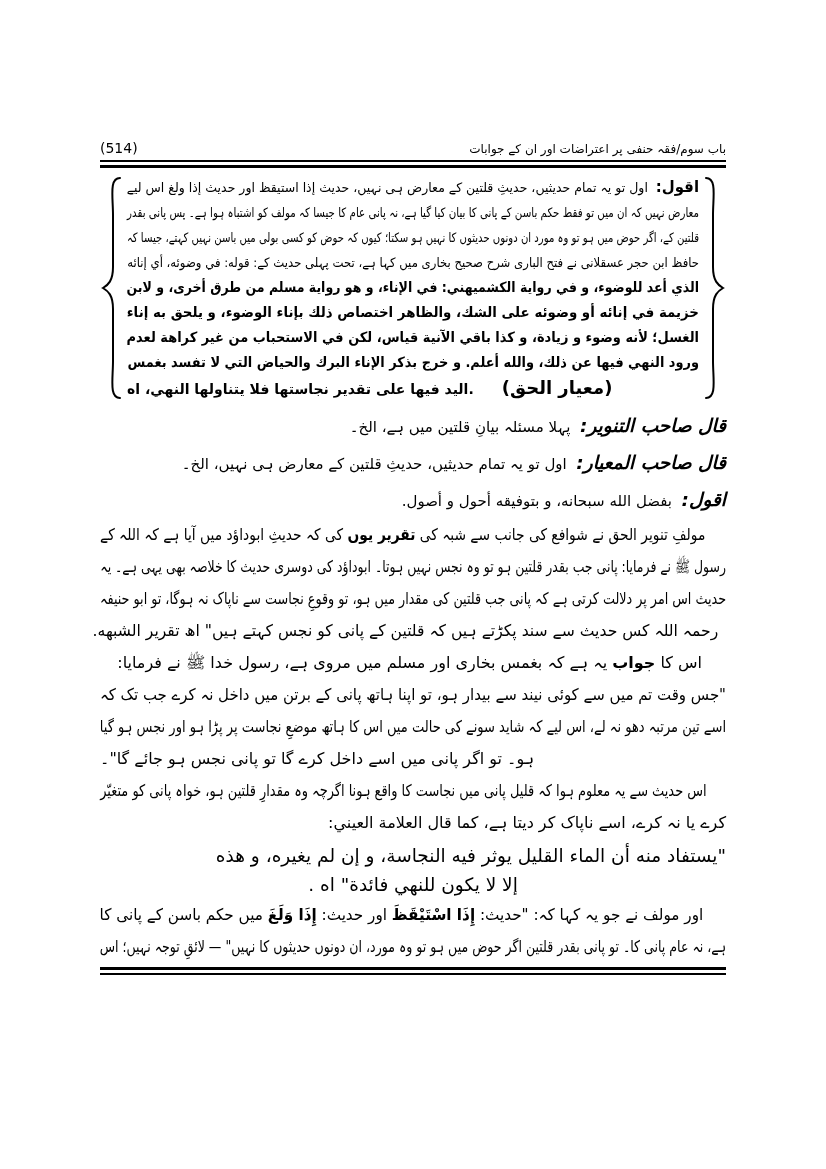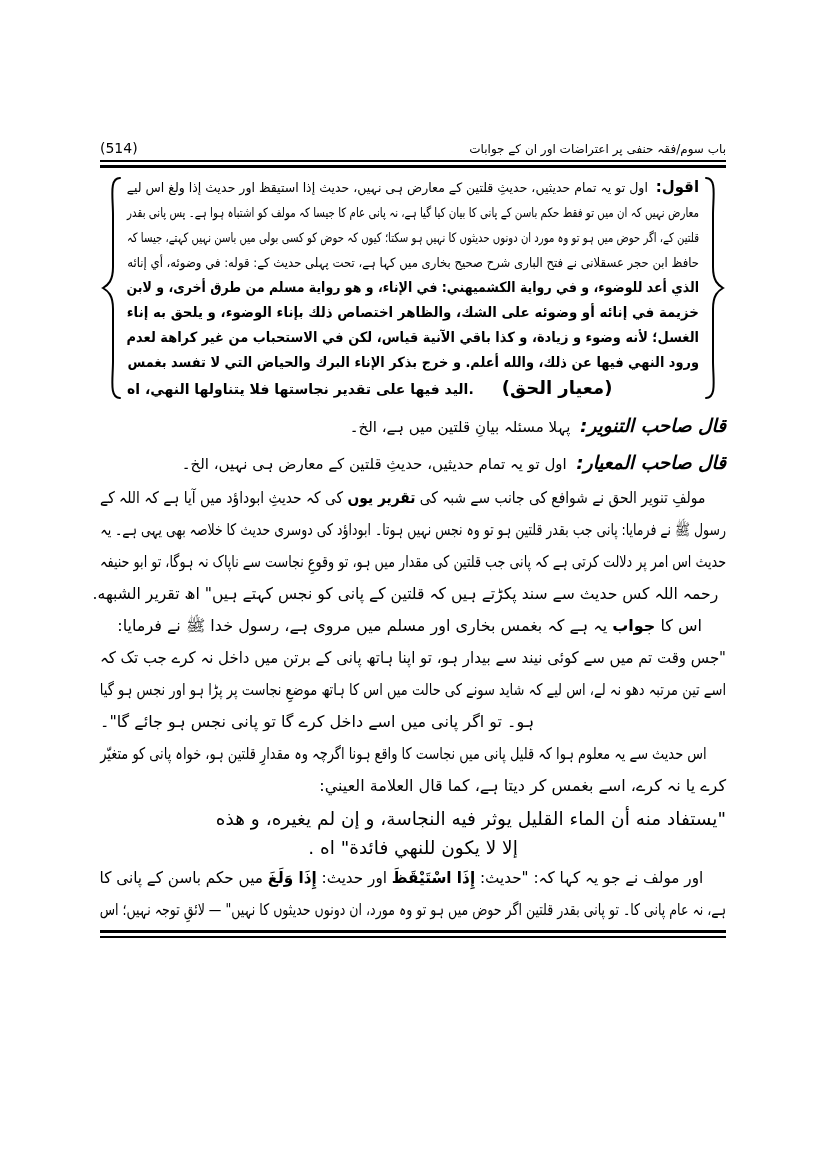--- a/index.html
+++ b/index.html
@@ -81,20 +81,21 @@
       <span class="brace">
         <svg width="22" height="226" viewBox="0 0 22 226" aria-hidden="true">
           <path d="M2 3 C13 3 9 22 9 40 L9 92 C9 106 14 110 19 113 C14 116 9 120 9 134 L9 186 C9 204 13 223 2 223" fill="none" stroke="#000" stroke-width="2" stroke-linecap="round"></path>
         </svg>
       </span>
     </div>
 
     <div class="cites">
       <div class="cite"><span class="cite-label">قال صاحب التنویر:</span> <span class="cite-text">پہلا مسئلہ بیانِ قلتین میں ہے، الخ۔</span></div>
       <div class="cite"><span class="cite-label">قال صاحب المعیار:</span> <span class="cite-text">اول تو یہ تمام حدیثیں، حدیثِ قلتین کے معارض ہی نہیں، الخ۔</span></div>
+      <div class="cite"><span class="cite-label">اقول:</span> <span class="cite-text">بفضل الله سبحانه، و بتوفيقه أحول و أصول.</span></div>
     </div>
 
     <div class="bpara">
       <div class="bline indent fit" style="transform-origin: right center; transform: scaleX(0.862259);"><span>مولفِ تنویر الحق نے شوافع کی جانب سے شبہ کی </span><span class="bold">تقریر یوں</span><span> کی کہ حدیثِ ابوداؤد میں آیا ہے کہ اللہ کے</span></div>
       <div class="bline fit" style="transform-origin: right center; transform: scaleX(0.778607);">رسول ﷺ نے فرمایا: پانی جب بقدر قلتین ہو تو وہ نجس نہیں ہوتا۔ ابوداؤد کی دوسری حدیث کا خلاصہ بھی یہی ہے۔ یہ</div>
       <div class="bline fit" style="transform-origin: right center; transform: scaleX(0.795426);">حدیث اس امر پر دلالت کرتی ہے کہ پانی جب قلتین کی مقدار میں ہو، تو وقوعِ نجاست سے ناپاک نہ ہوگا، تو ابو حنیفہ</div>
       <div class="bline center fit-shrink" style="transform-origin: center center; transform: scaleX(0.975078);">رحمہ اللہ کس حدیث سے سند پکڑتے ہیں کہ قلتین کے پانی کو نجس کہتے ہیں" اھ تقریر الشبهه.</div>
     </div>
 
     <div class="bpara">
@@ -102,21 +103,21 @@
     </div>
 
     <div class="bpara">
       <div class="bline fit" style="transform-origin: right center; transform: scaleX(0.934328);">"جس وقت تم میں سے کوئی نیند سے بیدار ہو، تو اپنا ہاتھ پانی کے برتن میں داخل نہ کرے جب تک کہ</div>
       <div class="bline fit" style="transform-origin: right center; transform: scaleX(0.814044);">اسے تین مرتبہ دھو نہ لے، اس لیے کہ شاید سونے کی حالت میں اس کا ہاتھ موضعِ نجاست پر پڑا ہو اور نجس ہو گیا</div>
       <div class="bline left fit-shrink">ہو۔ تو اگر پانی میں اسے داخل کرے گا تو پانی نجس ہو جائے گا"۔</div>
     </div>
 
     <div class="bpara">
       <div class="bline indent fit" style="transform-origin: right center; transform: scaleX(0.807742);">اس حدیث سے یہ معلوم ہوا کہ قلیل پانی میں نجاست کا واقع ہونا اگرچہ وہ مقدارِ قلتین ہو، خواہ پانی کو متغیّر</div>
-      <div class="bline fit-shrink">کرے یا نہ کرے، اسے بغمس کر دیتا ہے، کما قال العلامة العيني:</div>
+      <div class="bline fit-shrink">کرے یا نہ کرے، اسے ناپاک کر دیتا ہے، کما قال العلامة العيني:</div>
     </div>
 
     <div class="bpara ayni">
       <div class="bline fit">"يستفاد منه أن الماء القليل يوثر فيه النجاسة، و إن لم يغيره، و هذه</div>
       <div class="bline center fit-shrink">إلا لا يكون للنهي فائدة" اه .</div>
     </div>
 
     <div class="bpara">
       <div class="bline indent fit" style="transform-origin: right center; transform: scaleX(0.949924);"><span>اور مولف نے جو یہ کہا کہ: "حدیث: </span><span class="bold">إِذَا اسْتَيْقَظَ</span><span> اور حدیث: </span><span class="bold">إِذَا وَلَغَ</span><span> میں حکم باسن کے پانی کا</span></div>
       <div class="bline fit" style="transform-origin: right center; transform: scaleX(0.784461);">ہے، نہ عام پانی کا۔ تو پانی بقدر قلتین اگر حوض میں ہو تو وہ مورد، ان دونوں حدیثوں کا نہیں" — لائقِ توجہ نہیں؛ اس</div>

